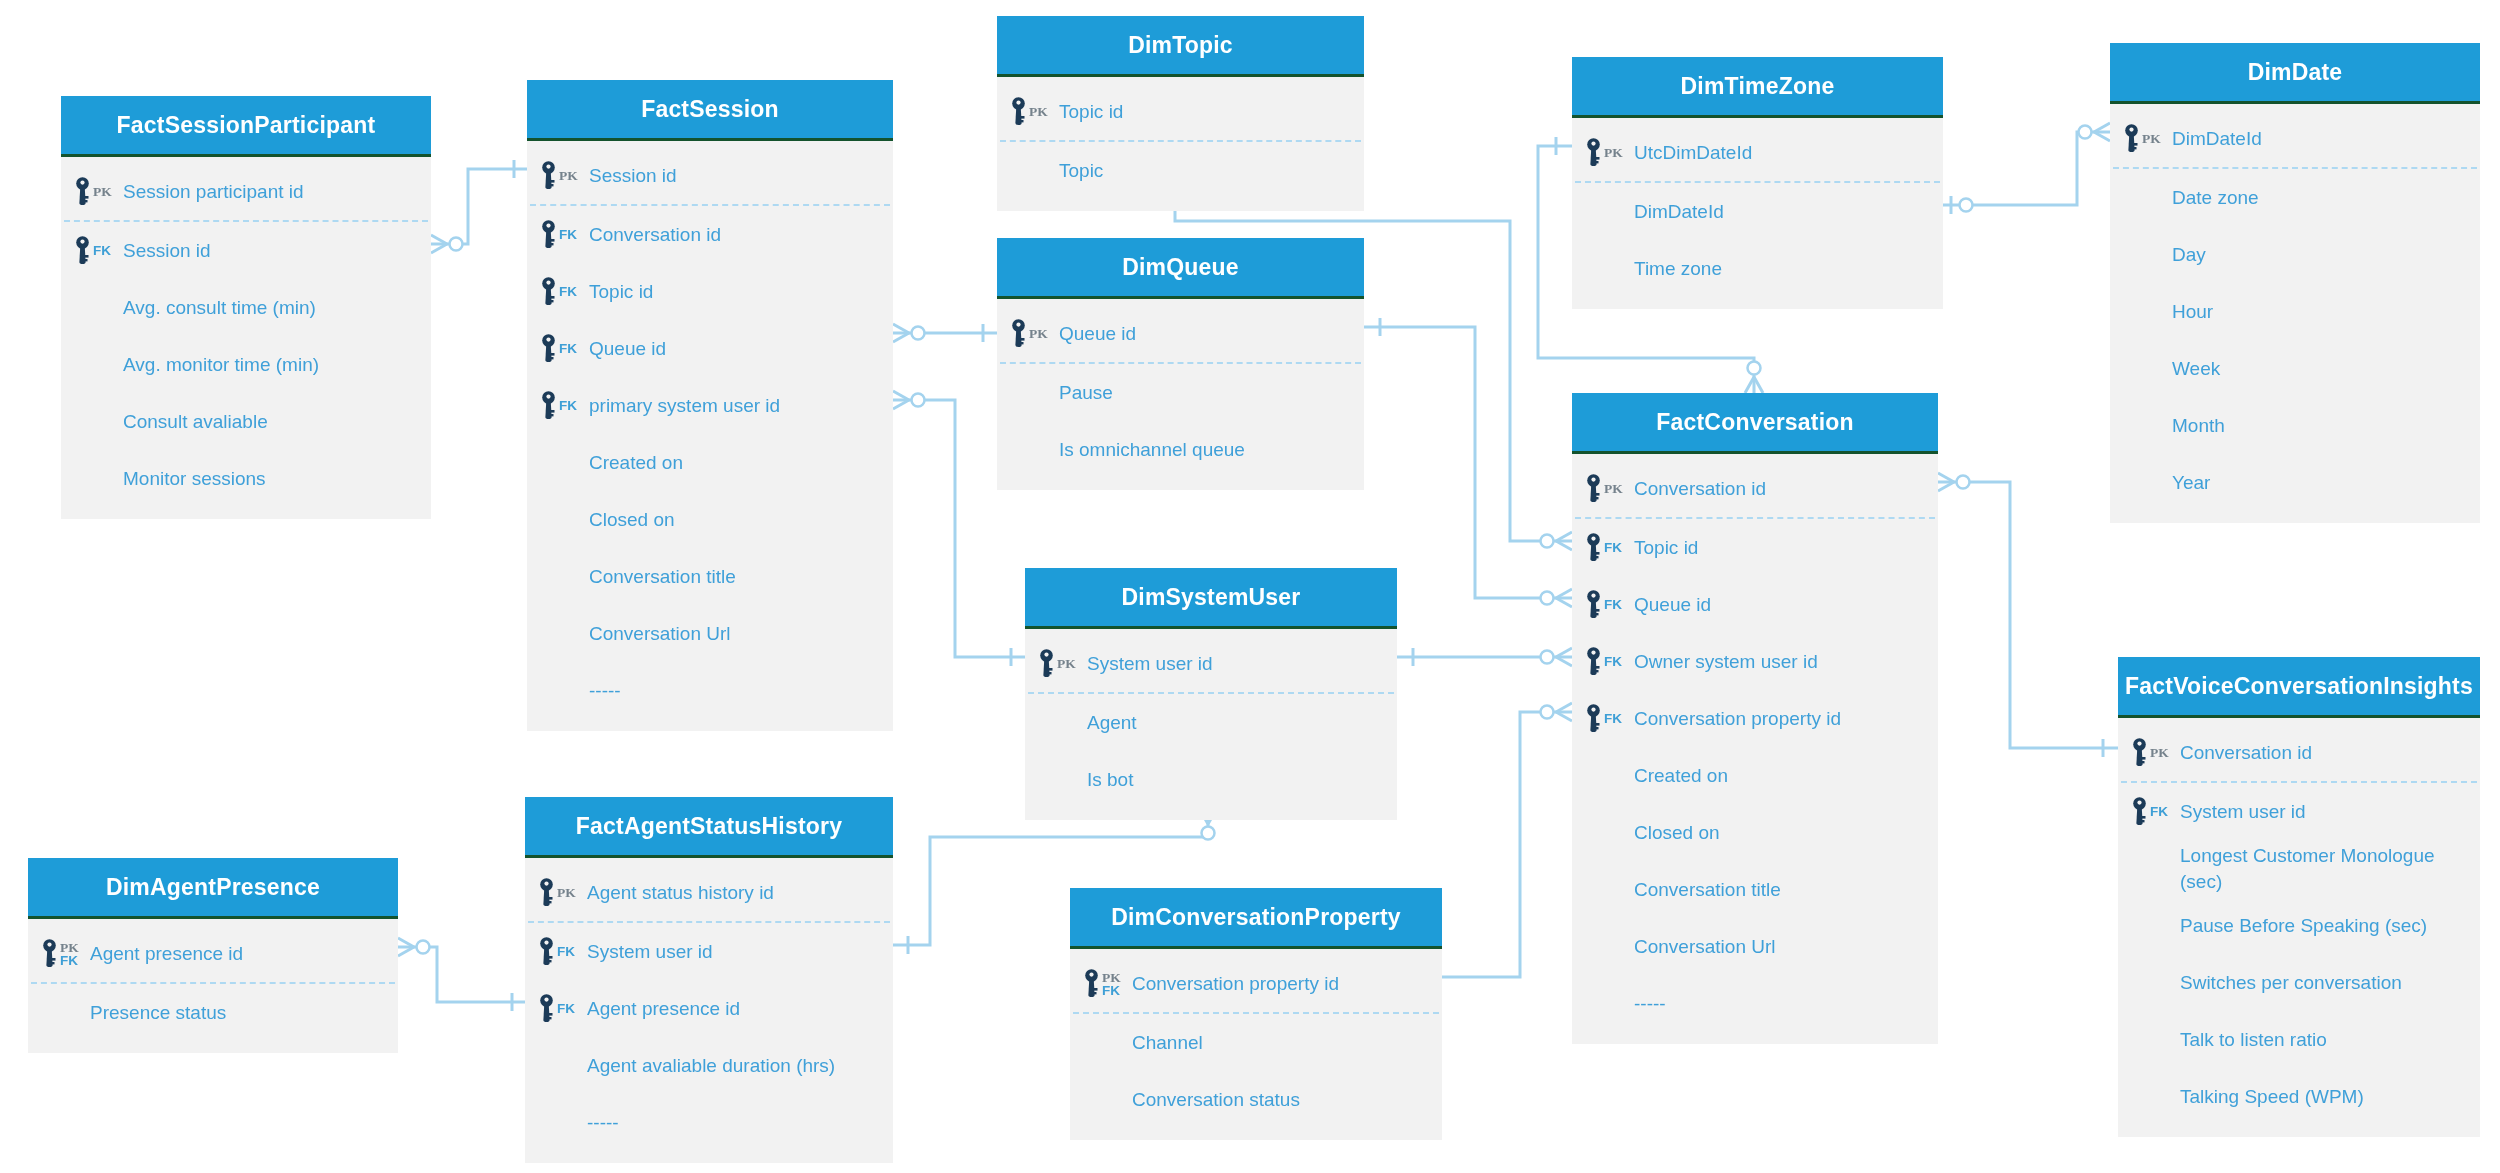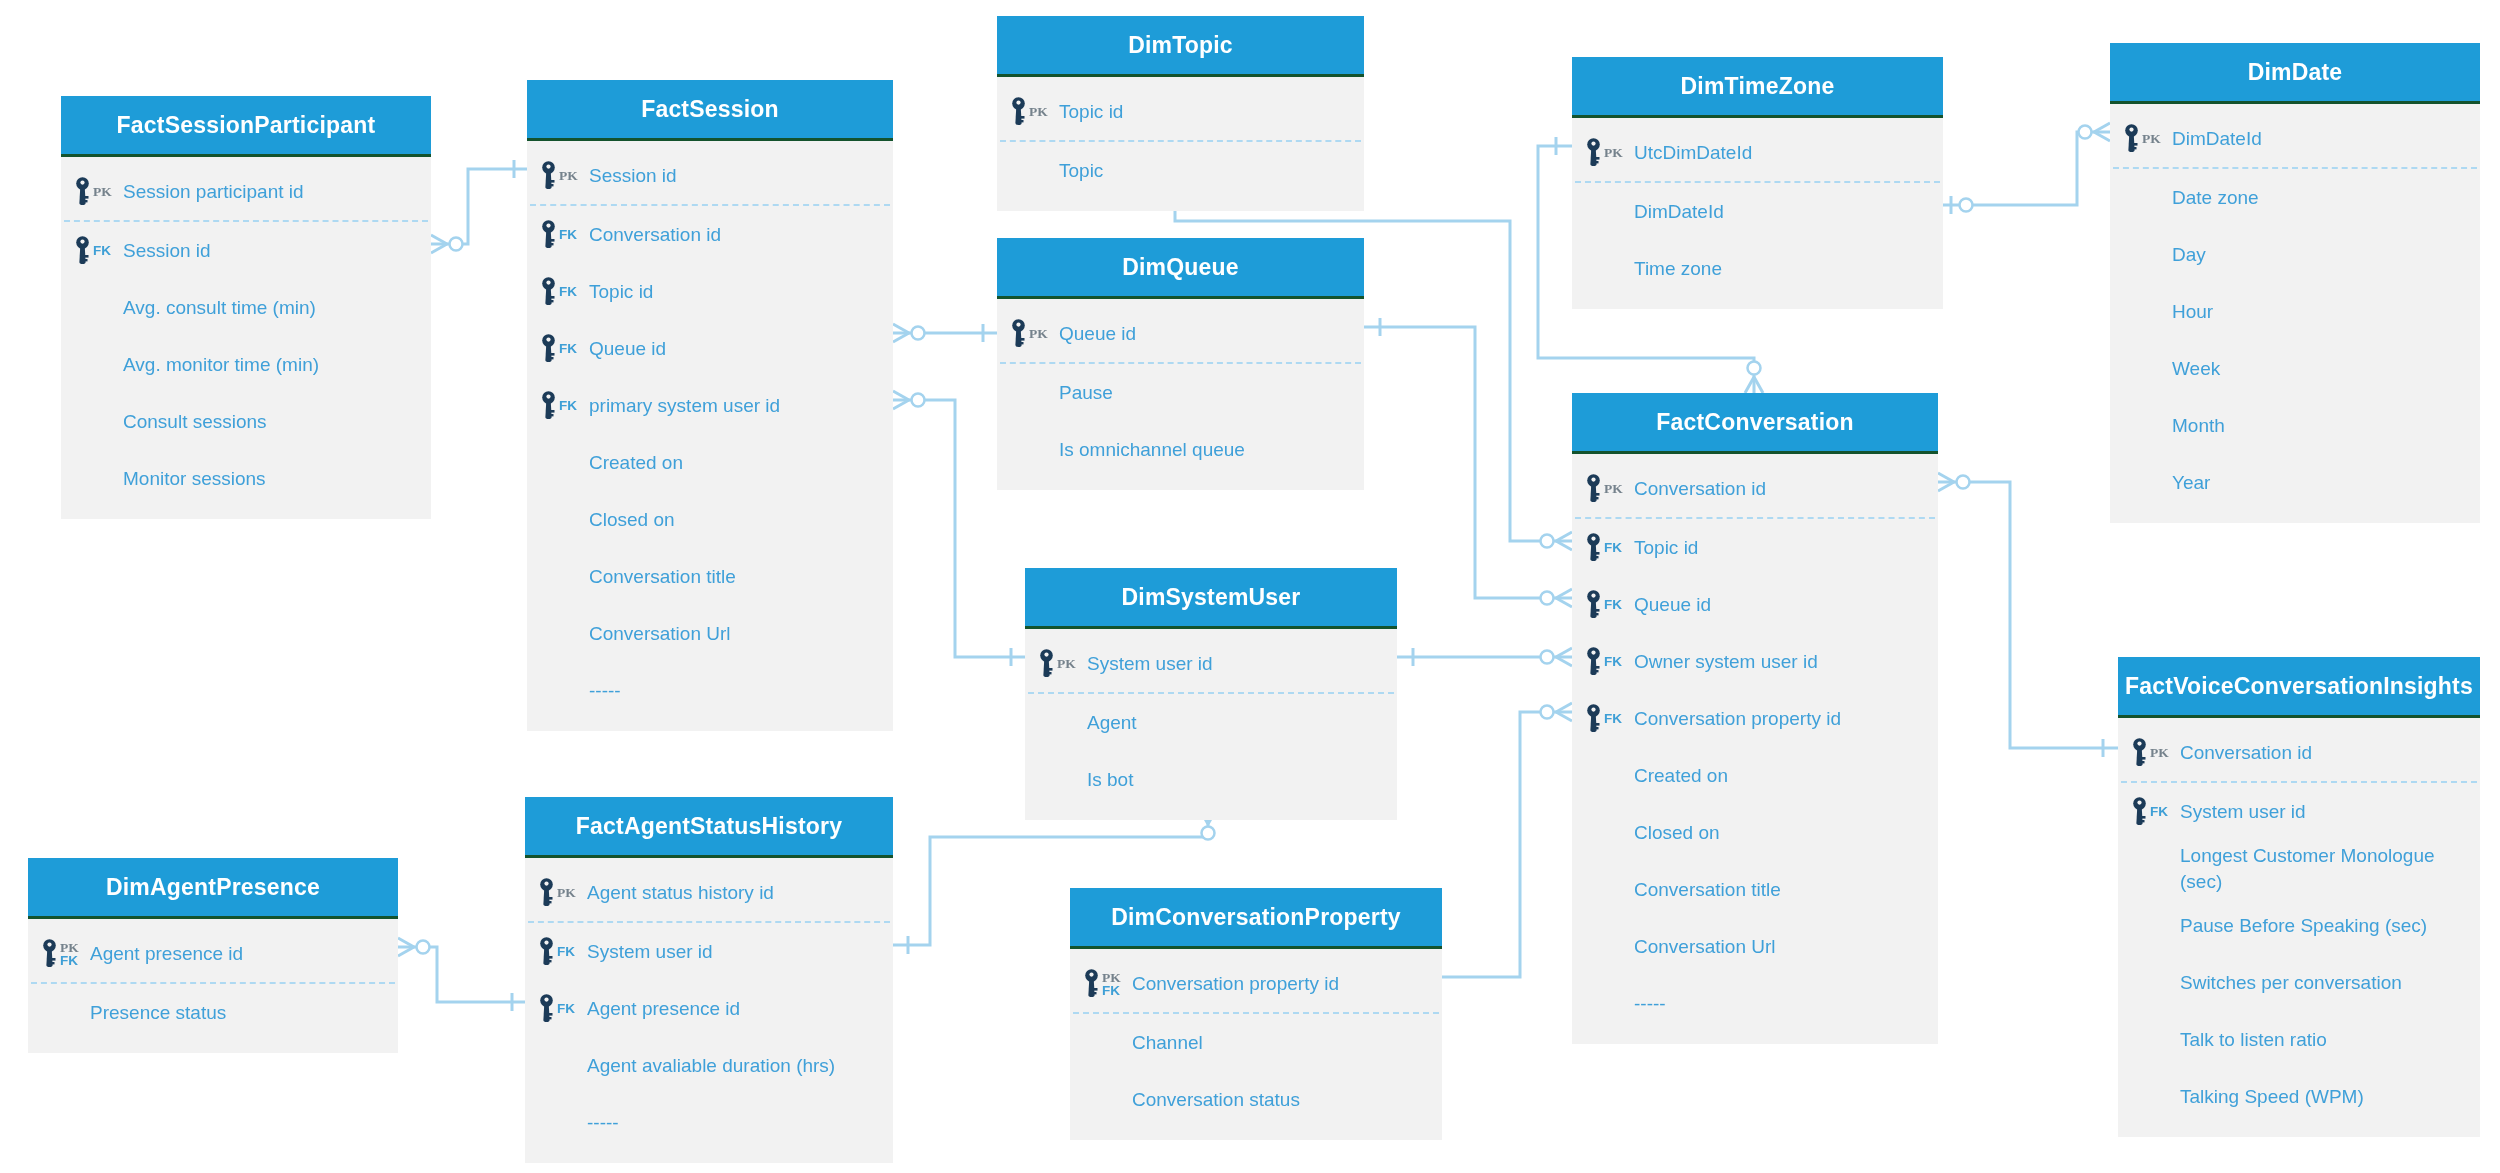--- a/index.html
+++ b/index.html
@@ -145,21 +145,21 @@
           <div class="trow">
             <span class="keycol"></span>
             <span class="flabel">Avg. consult time (min)</span>
           </div>
           <div class="trow">
             <span class="keycol"></span>
             <span class="flabel">Avg. monitor time (min)</span>
           </div>
           <div class="trow">
             <span class="keycol"></span>
-            <span class="flabel">Consult sessions</span>
+            <span class="flabel">Consult avaliable</span>
           </div>
           <div class="trow">
             <span class="keycol"></span>
             <span class="flabel">Monitor sessions</span>
           </div>
         </div>
       </div>
       <div class="table" style="left: 527px; top: 80px; width: 366px;">
         <div class="thead">FactSession</div>
         <div class="tbody">

